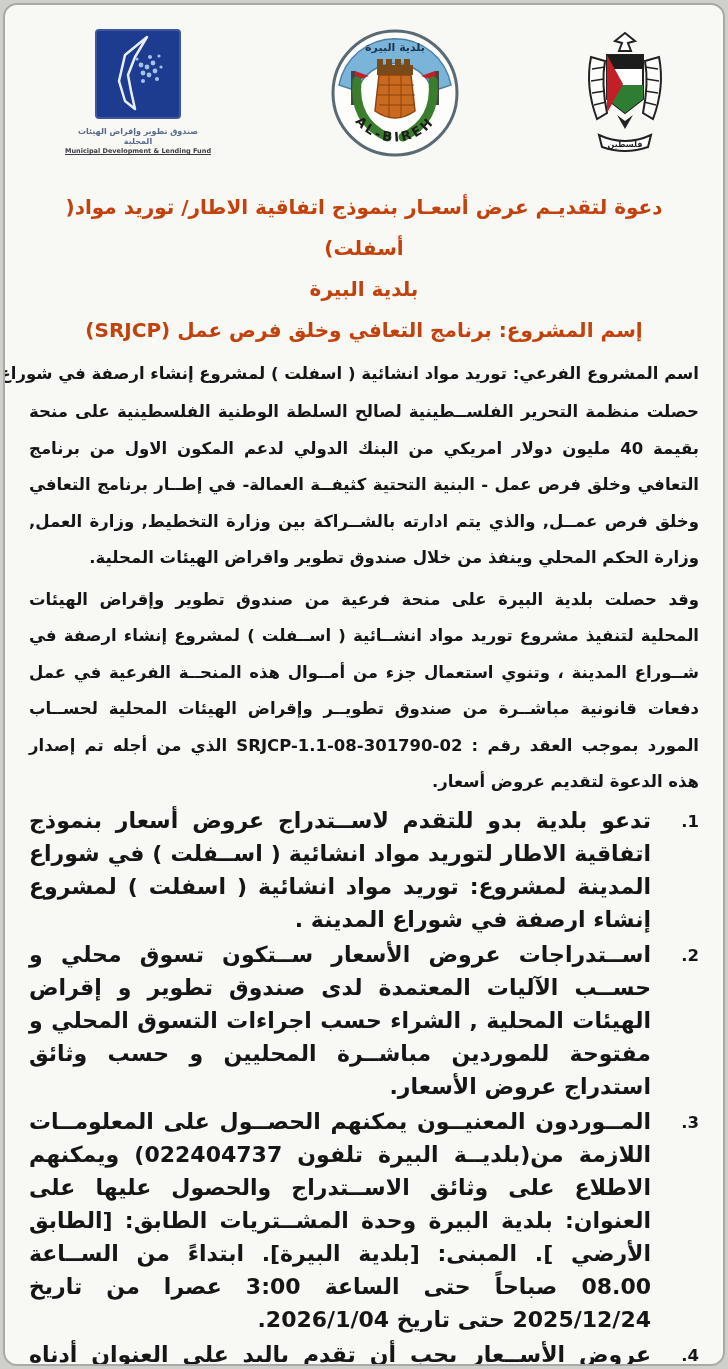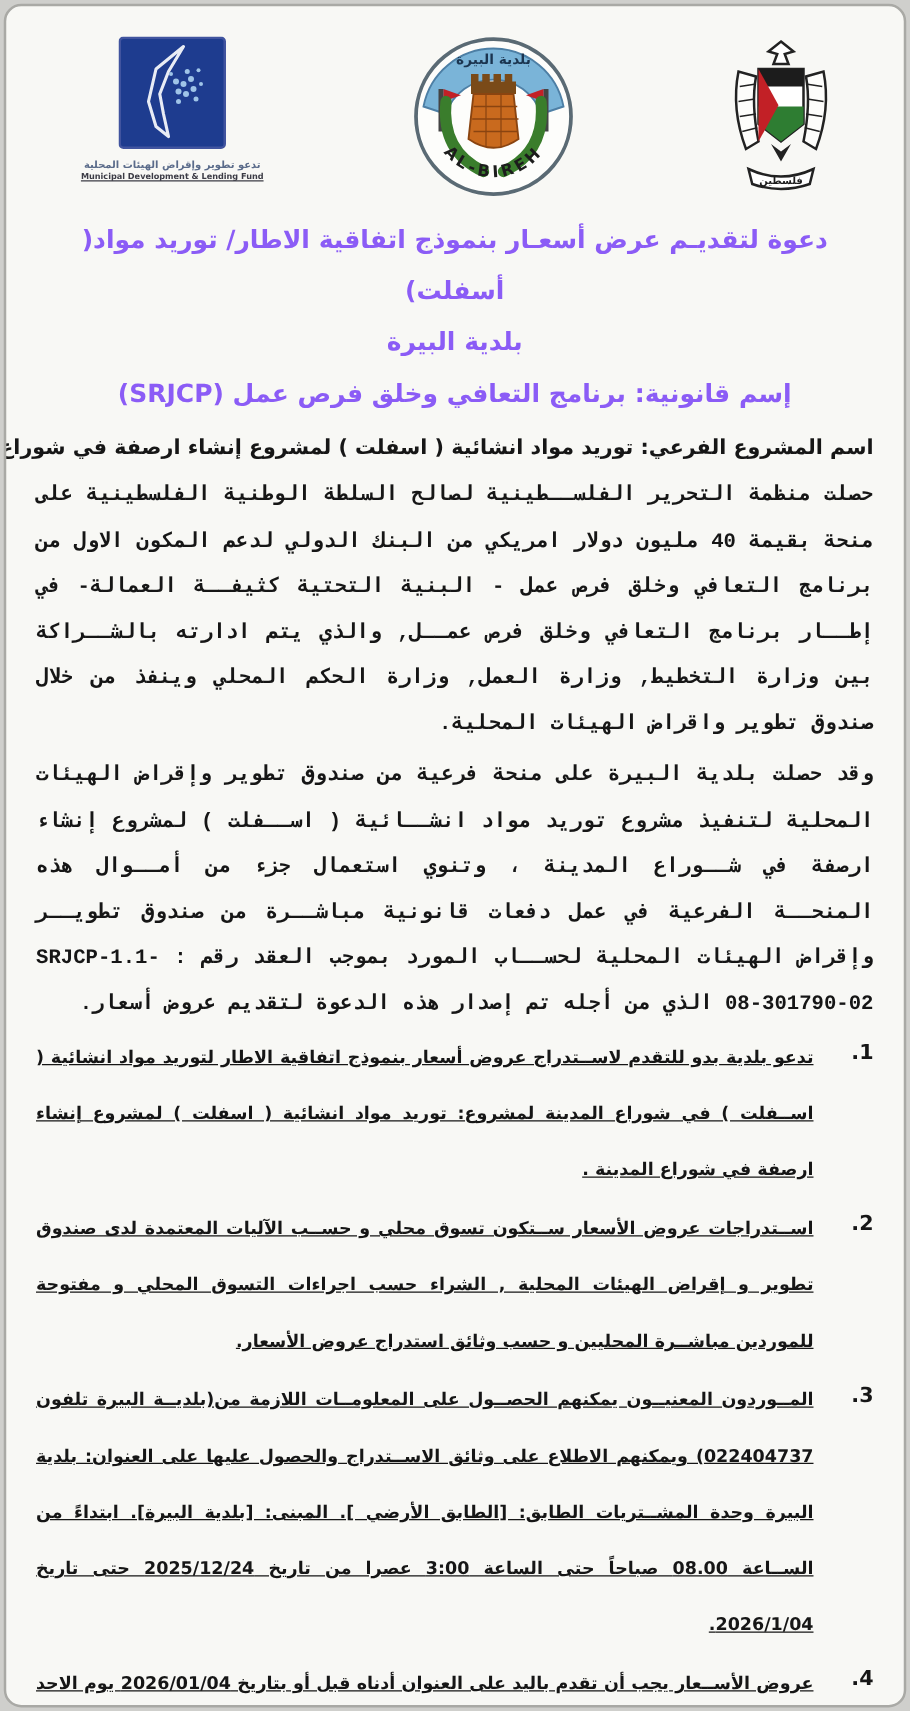--- a/index.html
+++ b/index.html
@@ -25,35 +25,35 @@
     direction:ltr;
     display:flex; justify-content:space-between; align-items:flex-start;
     padding:8px 26px 0 34px; height:142px;
   }
   .mdlf { width:150px; text-align:center; }
   .mdlf .cap-ar { font-size:8px; color:#5a6b8a; line-height:10px; margin-top:4px; direction:rtl; }
   .mdlf .cap-en { font-size:6.5px; color:#3c3c46; line-height:8px;text-decoration:underline; }
   .albireh { width:132px; margin-top:-4px; }
   .eagle { width:96px; }
   
-  .title { text-align:center; margin-top:8px; font-size:20px; line-height:41px; color:#8b5cf6; }
+  .title { text-align:center; margin-top:24px; font-size:20px; line-height:41px; color:#c2410c; }
   .subproject {
     margin-top:8px; font-size:16.5px; line-height:30px;
     text-align:justify; text-align-last:justify; white-space:nowrap;
   }
   
   .para {
     margin-top:5px; font-size:16.5px; line-height:36.5px;
-    text-align:justify; text-justify:inter-word;font-family:Liberation Mono, monospace;
+    text-align:justify; text-justify:inter-word;
   }
   
   .list { margin-top:3px; }
   .li { display:flex; margin-top:2px; }
   .li .num { width:48px; flex:0 0 48px; font-size:16.5px; line-height:35.5px; }
-  .li .txt { flex:1; font-size:14px; line-height:45px; text-align:justify; text-justify:inter-word;text-decoration:underline; }
+  .li .txt { flex:1; font-size:22px; line-height:33px; text-align:justify; text-justify:inter-word; }
 </style>
 </head>
 <body>
 
 <div class="card">
 
   <div class="logos">
 
     <div class="mdlf">
       <svg width="86" height="90" viewBox="0 0 86 90">
@@ -67,21 +67,21 @@
             <circle cx="48" cy="44" r="2.4"></circle>
             <circle cx="46" cy="36" r="2.4"></circle>
           <circle cx="55" cy="28" r="2"></circle>
             <circle cx="62" cy="50" r="2"></circle>
             <circle cx="48" cy="52" r="2"></circle>
           <circle cx="64" cy="27" r="1.6"></circle>
             <circle cx="42" cy="30" r="1.6"></circle>
             <circle cx="66" cy="38" r="1.6"></circle>
         </g>
       </svg>
-      <div class="cap-ar">تدعو تطوير وإقراض الهيئات المحلية</div>
+      <div class="cap-ar">صندوق تطوير وإقراض الهيئات المحلية</div>
       <div class="cap-en">Municipal Development &amp; Lending Fund</div>
     </div>
 
     <div class="albireh">
       <svg width="132" height="140" viewBox="0 0 132 140">
         <circle cx="66" cy="68" r="62" fill="#fdfdfb" stroke="#5a6a74" stroke-width="3"></circle>
         <path d="M10 60 A 57 57 0 0 1 122 60 L104 66 A 40 40 0 0 0 28 66 Z" fill="#7ab4d8" stroke="#4d7fa5" stroke-width="1.5"></path>
         <text x="66" y="26" text-anchor="middle" font-size="11" fill="#1b3550" font-weight="bold">بلدية البيرة</text>
 
         <g>
@@ -145,21 +145,21 @@
 
         <path d="M22 106 q26 12 52 0 l-3 12 q-23 8 -46 0 z" fill="#fff" stroke="#222" stroke-width="2"></path>
         <text x="48" y="118" text-anchor="middle" font-size="8" fill="#1c1c1c" font-weight="bold">فلسطين</text>
       </svg>
     </div>
   </div>
 
   <div class="title">
     <div>دعوة لتقديـم عرض أسعـار بنموذج اتفاقية الاطار/ توريد مواد( أسفلت)</div>
     <div>بلدية البيرة</div>
-    <div>إسم قانونية: برنامج التعافي وخلق فرص عمل (SRJCP)</div>
+    <div>إسم المشروع: برنامج التعافي وخلق فرص عمل (SRJCP)</div>
   </div>
 
   <div class="subproject">اسم المشروع الفرعي:  توريد مواد انشائية ( اسفلت ) لمشروع إنشاء ارصفة في شوراع المدينة</div>
 
   <div class="para">حصلت منظمة التحرير الفلســطينية لصالح السلطة الوطنية الفلسطينية على منحة بقيمة 40 مليون دولار امريكي من البنك الدولي لدعم المكون الاول من برنامج التعافي وخلق فرص عمل - البنية التحتية كثيفــة العمالة- في إطــار برنامج التعافي وخلق فرص عمــل, والذي يتم ادارته بالشــراكة بين وزارة التخطيط, وزارة العمل, وزارة الحكم المحلي وينفذ من خلال صندوق تطوير واقراض الهيئات المحلية.</div>
   <div class="para">وقد حصلت بلدية البيرة على منحة فرعية من صندوق تطوير وإقراض الهيئات المحلية لتنفيذ مشروع توريد مواد انشــائية ( اســفلت ) لمشروع إنشاء ارصفة في شــوراع المدينة ، وتنوي استعمال جزء من أمــوال هذه المنحــة الفرعية في عمل دفعات قانونية مباشــرة من صندوق تطويــر وإقراض الهيئات المحلية لحســاب المورد بموجب العقد رقم : SRJCP-1.1-08-301790-02 الذي من أجله تم إصدار هذه الدعوة لتقديم عروض أسعار.</div>
 
   <div class="list">
     <div class="li">
       <div class="num">1.</div>

